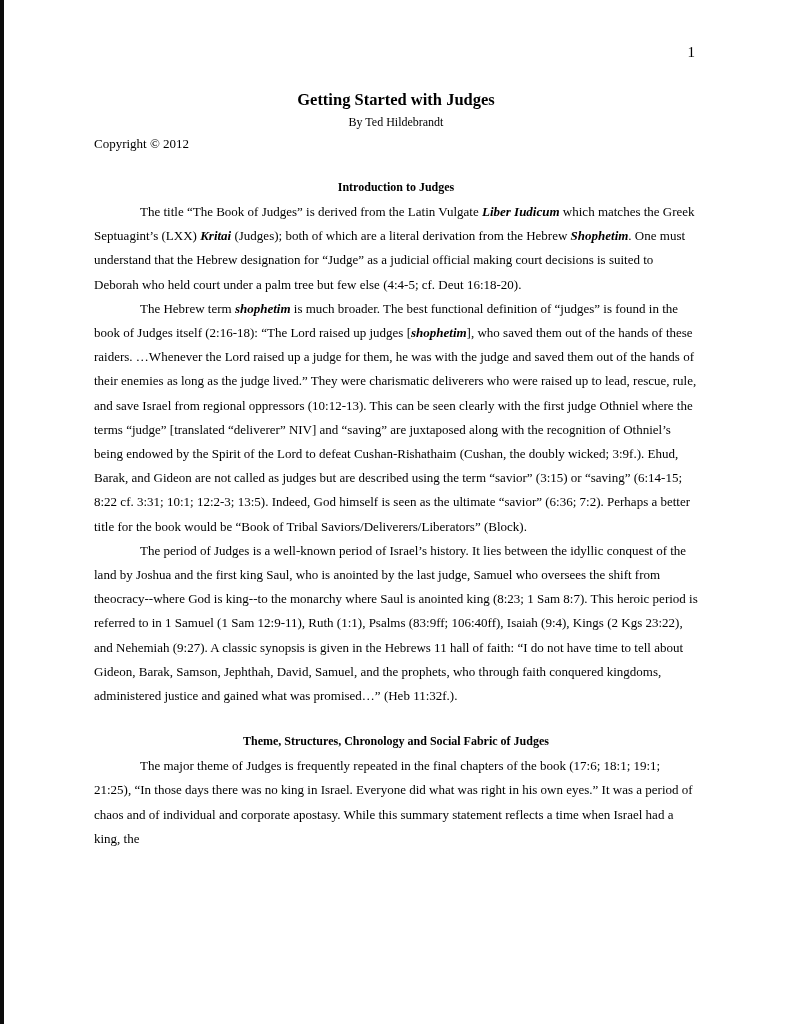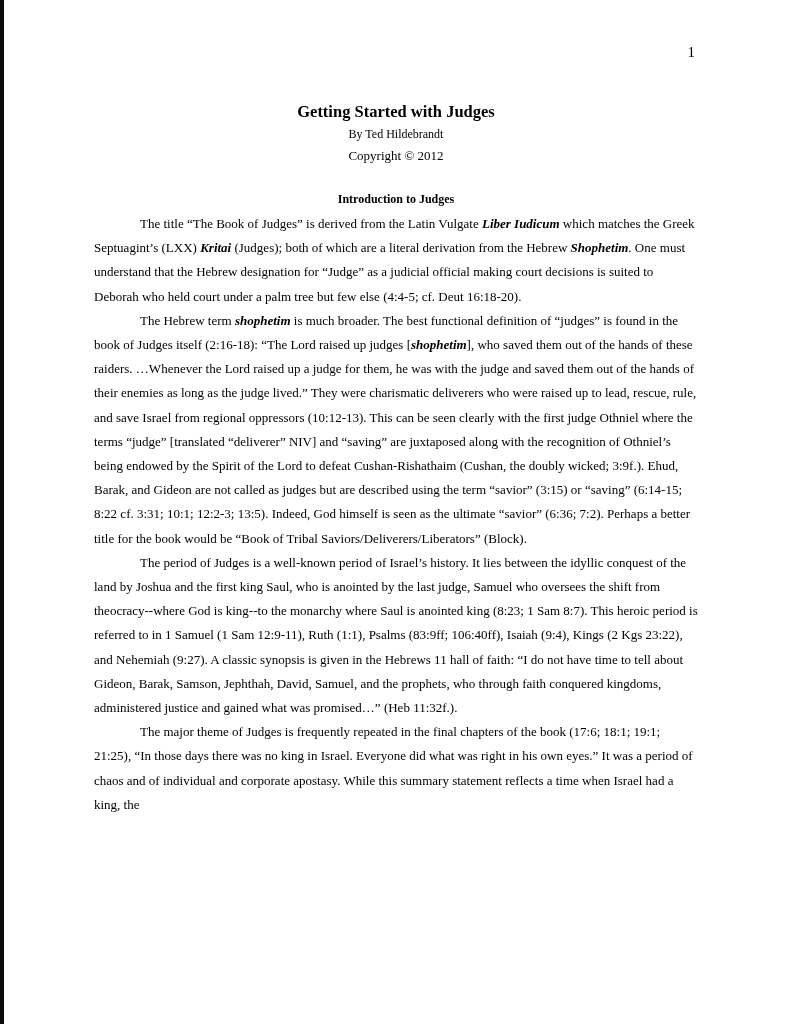--- a/index.html
+++ b/index.html
@@ -22,35 +22,33 @@
     position: absolute;
     top: 44px;
     right: 96px;
     font-size: 15px;
   }
   .content {
     position: absolute;
     left: 94px;
     top: 88px;
     width: 604px;
-    margin-top: 12px;
   }
   .doc-title {
     text-align: center;
     font-weight: bold;
     font-size: 16.5px;
     line-height: 23px;
   }
   .byline {
     text-align: center;
     font-size: 12px;
     line-height: 23px;
   }
   .copyright {
-    text-align: center;
     font-size: 13px;
     line-height: 20px;
   }
   .section-heading {
     text-align: center;
     font-weight: bold;
     font-size: 12px;
     line-height: 24px;
     margin: 21px 0 1px 0;
   }
@@ -72,16 +70,17 @@
   <div class="page-number">1</div>
   <div class="content">
     <div class="doc-title">Getting Started with Judges</div>
     <div class="byline">By Ted Hildebrandt</div>
     <div class="copyright">Copyright © 2012</div>
     <div id="doc-body">
         <div class="section-heading">Introduction to Judges</div>
         <p class="para"><span>The title “The Book of Judges” is derived from the Latin Vulgate </span><span class="italic bold">Liber Iudicum</span><span> which matches the Greek Septuagint’s (LXX) </span><span class="italic bold">Kritai</span><span> (Judges); both of which are a literal derivation from the Hebrew </span><span class="italic bold">Shophetim</span><span>.  One must understand that the Hebrew designation for “Judge” as a judicial official making court decisions is suited to Deborah who held court under a palm tree but few else (4:4-5; cf. Deut 16:18-20).</span></p>
         <p class="para"><span>The Hebrew term </span><span class="italic bold">shophetim</span><span> is much broader.  The best functional definition of “judges” is found in the book of Judges itself (2:16-18):  “The Lord raised up judges [</span><span class="italic bold">shophetim</span><span>], who saved them out of the hands of these raiders. …Whenever the Lord raised up a judge for them, he was with the judge and saved them out of the hands of their enemies as long as the judge lived.”  They were charismatic deliverers who were raised up to lead, rescue, rule, and save Israel from regional oppressors (10:12-13). This can be seen clearly with the first judge Othniel where the terms “judge” [translated “deliverer” NIV] and “saving” are juxtaposed along with the recognition of Othniel’s being endowed by the Spirit of the Lord to defeat Cushan-Rishathaim (Cushan, the doubly wicked; 3:9f.).  Ehud, Barak, and Gideon are not called as judges but are described using the term “savior” (3:15) or “saving” (6:14-15; 8:22 cf. 3:31; 10:1; 12:2-3; 13:5). Indeed, God himself is seen as the ultimate “savior” (6:36; 7:2).  Perhaps a better title for the book would be “Book of Tribal Saviors/Deliverers/Liberators” (Block).</span></p>
         <p class="para"><span>The period of Judges is a well-known period of Israel’s history.  It lies between the idyllic conquest of the land by Joshua and the first king Saul, who is anointed by the last judge, Samuel who oversees the shift from theocracy--where God is king--to the monarchy where Saul is anointed king (8:23; 1 Sam 8:7).  This heroic period is referred to in 1 Samuel (1 Sam 12:9-11), Ruth (1:1), Psalms (83:9ff; 106:40ff), Isaiah (9:4), Kings (2 Kgs 23:22), and Nehemiah (9:27). A classic synopsis is given in the Hebrews 11 hall of faith:  “I do not have time to tell about Gideon, Barak, Samson, Jephthah, David, Samuel, and the prophets, who through faith conquered kingdoms, administered justice and gained what was promised…” (Heb 11:32f.).</span></p>
+        <div class="section-heading">Theme, Structures, Chronology and Social Fabric of Judges</div>
         <p class="para"><span>The major theme of Judges is frequently repeated in the final chapters of the book (17:6; 18:1; 19:1; 21:25), “In those days there was no king in Israel. Everyone did what was right in his own eyes.”  It was a period of chaos and of individual and corporate apostasy.  While this summary statement reflects a time when Israel had a king, the</span></p>
       </div>
   </div>
 </div>
 
 </body></html>

